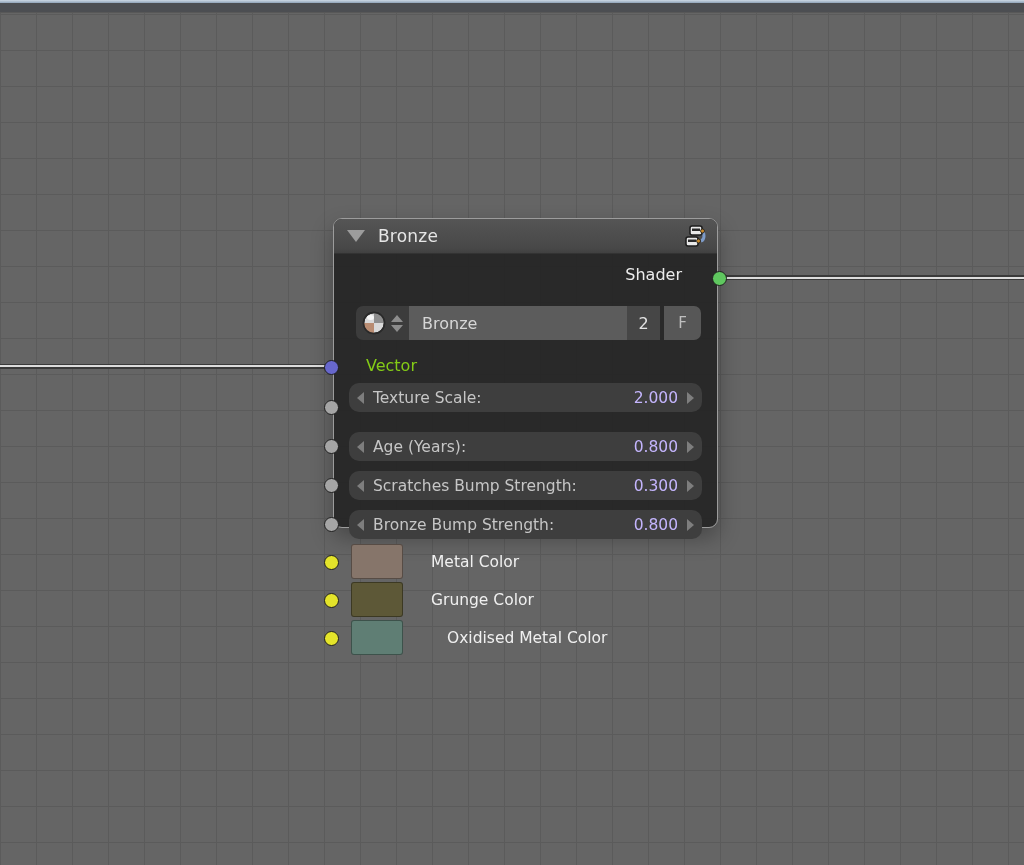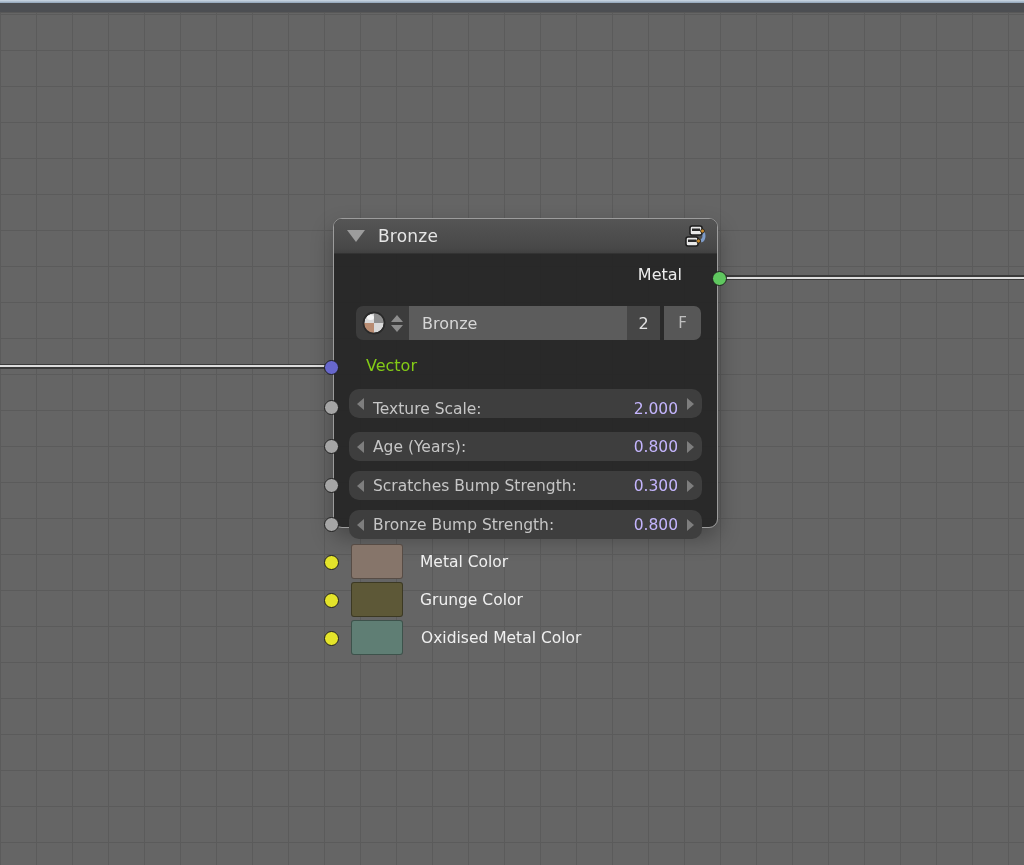--- a/index.html
+++ b/index.html
@@ -131,32 +131,32 @@
     position: absolute; left: 15px; width: 353px; height: 29px;
     background: #3e3e3e; border-radius: 10px;
     display: flex; align-items: center;
     padding: 0 24px; cursor: ew-resize;
   }
   .slider .lbl { color: #c6c6c6; font-size: 15.5px; flex: 1; white-space: nowrap; }
   .slider .val { color: #c4b5fd; font-size: 15.5px; }
   .arr-l, .arr-r { position: absolute; top: 8.5px; width: 0; height: 0; cursor: pointer; }
   .arr-l { left: 8px;  border-top: 6px solid transparent; border-bottom: 6px solid transparent; border-right: 7px solid #7e7e7e; }
   .arr-r { right: 8px; border-top: 6px solid transparent; border-bottom: 6px solid transparent; border-left: 7px solid #7e7e7e; }
-  .slider-1 { top: 170px; align-items: flex-end; } .slider-2 { top: 213px; }
+  .slider-1 { top: 164px; } .slider-2 { top: 213px; }
   .slider-3 { top: 252px; justify-content: flex-end; } .slider-4 { top: 291px; }
 
   
   .color-row { position: absolute; left: 17px; height: 35px; display: flex; align-items: center; }
   .color-row-1 { top: 325px; } .color-row-2 { top: 363px; } .color-row-3 { top: 401px; }
   .swatch {
     width: 52px; height: 35px; border-radius: 3px;
     border: 1px solid rgba(0,0,0,0.35); cursor: pointer;
   }
-  .color-lbl { color: #f0f0f0; font-size: 15.5px; margin-left: 17px; white-space: nowrap; }
-  .color-row-3 .color-lbl { margin-left: 18px; }
+  .color-lbl { color: #f0f0f0; font-size: 15.5px; margin-left: 28px; white-space: nowrap; }
+  .color-row-3 .color-lbl { margin-left: 44px; }
 </style>
 </head>
 <body>
 
 <div class="top-accent"></div>
 <div class="top-strip"></div>
 
 <div class="wire wire-left"></div>
 <div class="wire wire-right"></div>
 
@@ -169,21 +169,21 @@
       <path d="M20 8 C 24 9, 24 17, 20 18" fill="none" stroke="#7d9bc8" stroke-width="3"></path>
       <rect x="9" y="3" width="12" height="9" rx="2" fill="#e8e8e8" stroke="#1c1c1c" stroke-width="1.5"></rect>
       <rect x="11" y="5.5" width="8" height="2.5" fill="#2a2a2a"></rect>
       <rect x="5" y="14" width="12" height="9" rx="2" fill="#e8e8e8" stroke="#1c1c1c" stroke-width="1.5"></rect>
       <rect x="7" y="16.5" width="8" height="2.5" fill="#2a2a2a"></rect>
       <circle cx="21.5" cy="8" r="2" fill="#c98a2a" stroke="#1c1c1c" stroke-width="0.8"></circle>
       <circle cx="17.5" cy="18" r="2" fill="#c98a2a" stroke="#1c1c1c" stroke-width="0.8"></circle>
     </svg>
   </div>
 
-  <div class="output-row">Metal</div>
+  <div class="output-row">Shader</div>
 
   <div class="socket socket-out-shader" style="background: rgb(95, 199, 95);"></div>
   <div class="socket socket-in-vector" style="background: rgb(103, 103, 204);"></div>
   <div class="socket socket-in-s1" style="background: rgb(165, 165, 165);"></div>
   <div class="socket socket-in-s2" style="background: rgb(165, 165, 165);"></div>
   <div class="socket socket-in-s3" style="background: rgb(165, 165, 165);"></div>
   <div class="socket socket-in-s4" style="background: rgb(165, 165, 165);"></div>
   <div class="socket socket-out-c1" style="background: rgb(228, 228, 42);"></div>
   <div class="socket socket-out-c2" style="background: rgb(228, 228, 42);"></div>
   <div class="socket socket-out-c3" style="background: rgb(228, 228, 42);"></div>

